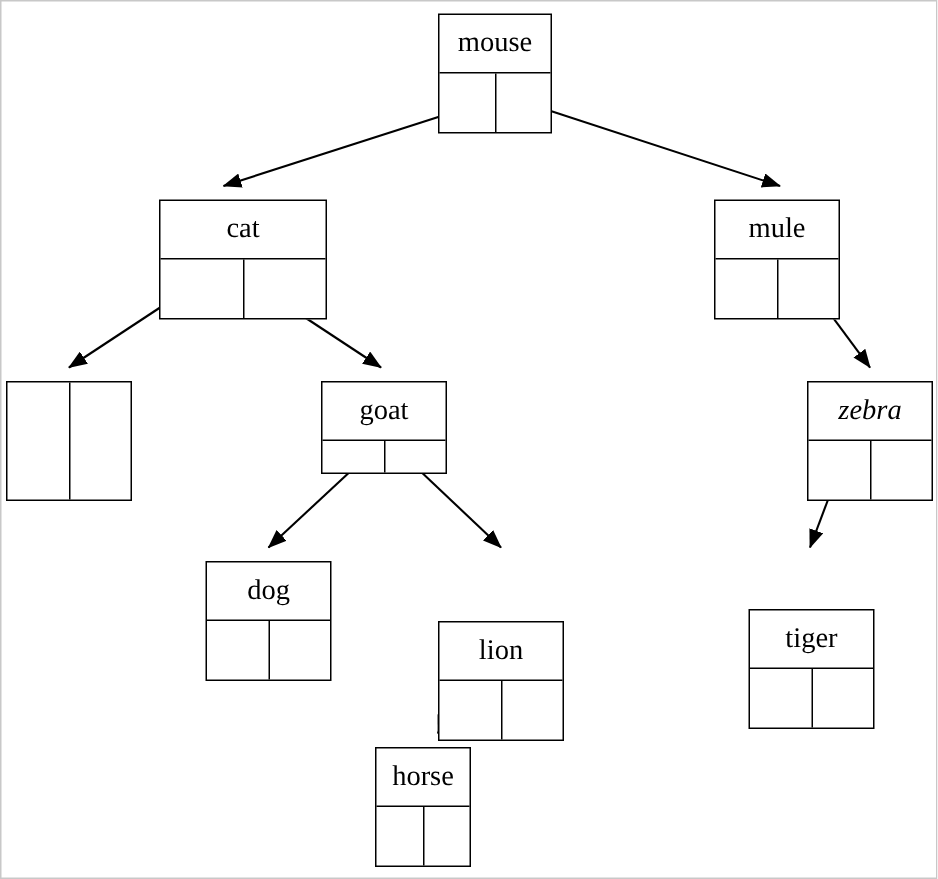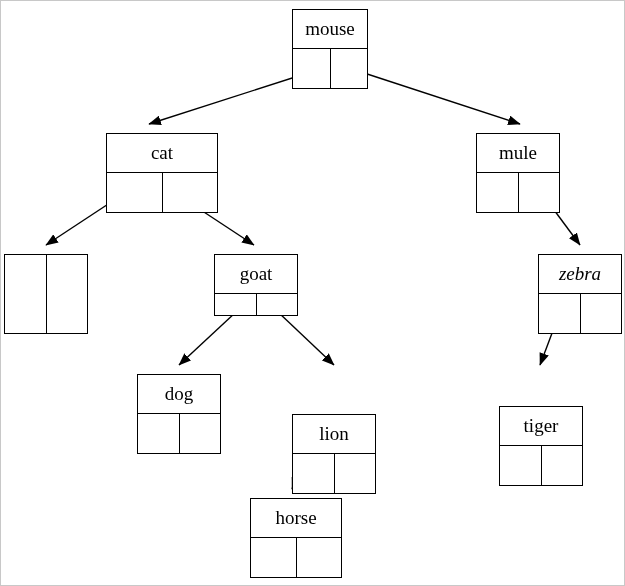--- a/index.html
+++ b/index.html
@@ -136,21 +136,21 @@
           <div class="cell right"></div>
         </div>
       </div>
       <div class="node" style="left: 498px; top: 373px; width: 84px; height: 80px; margin-top: 32px;">
         <div class="node-label">tiger</div>
         <div class="node-cells">
           <div class="cell left"></div>
           <div class="cell right"></div>
         </div>
       </div>
-      <div class="node" style="left: 249px; top: 497px; width: 92px; height: 80px;">
+      <div class="node" style="left: 249px; top: 497px; width: 64px; height: 80px;">
         <div class="node-label">horse</div>
         <div class="node-cells">
           <div class="cell left"></div>
           <div class="cell right"></div>
         </div>
       </div>
     </div>
 
 </div>
 

